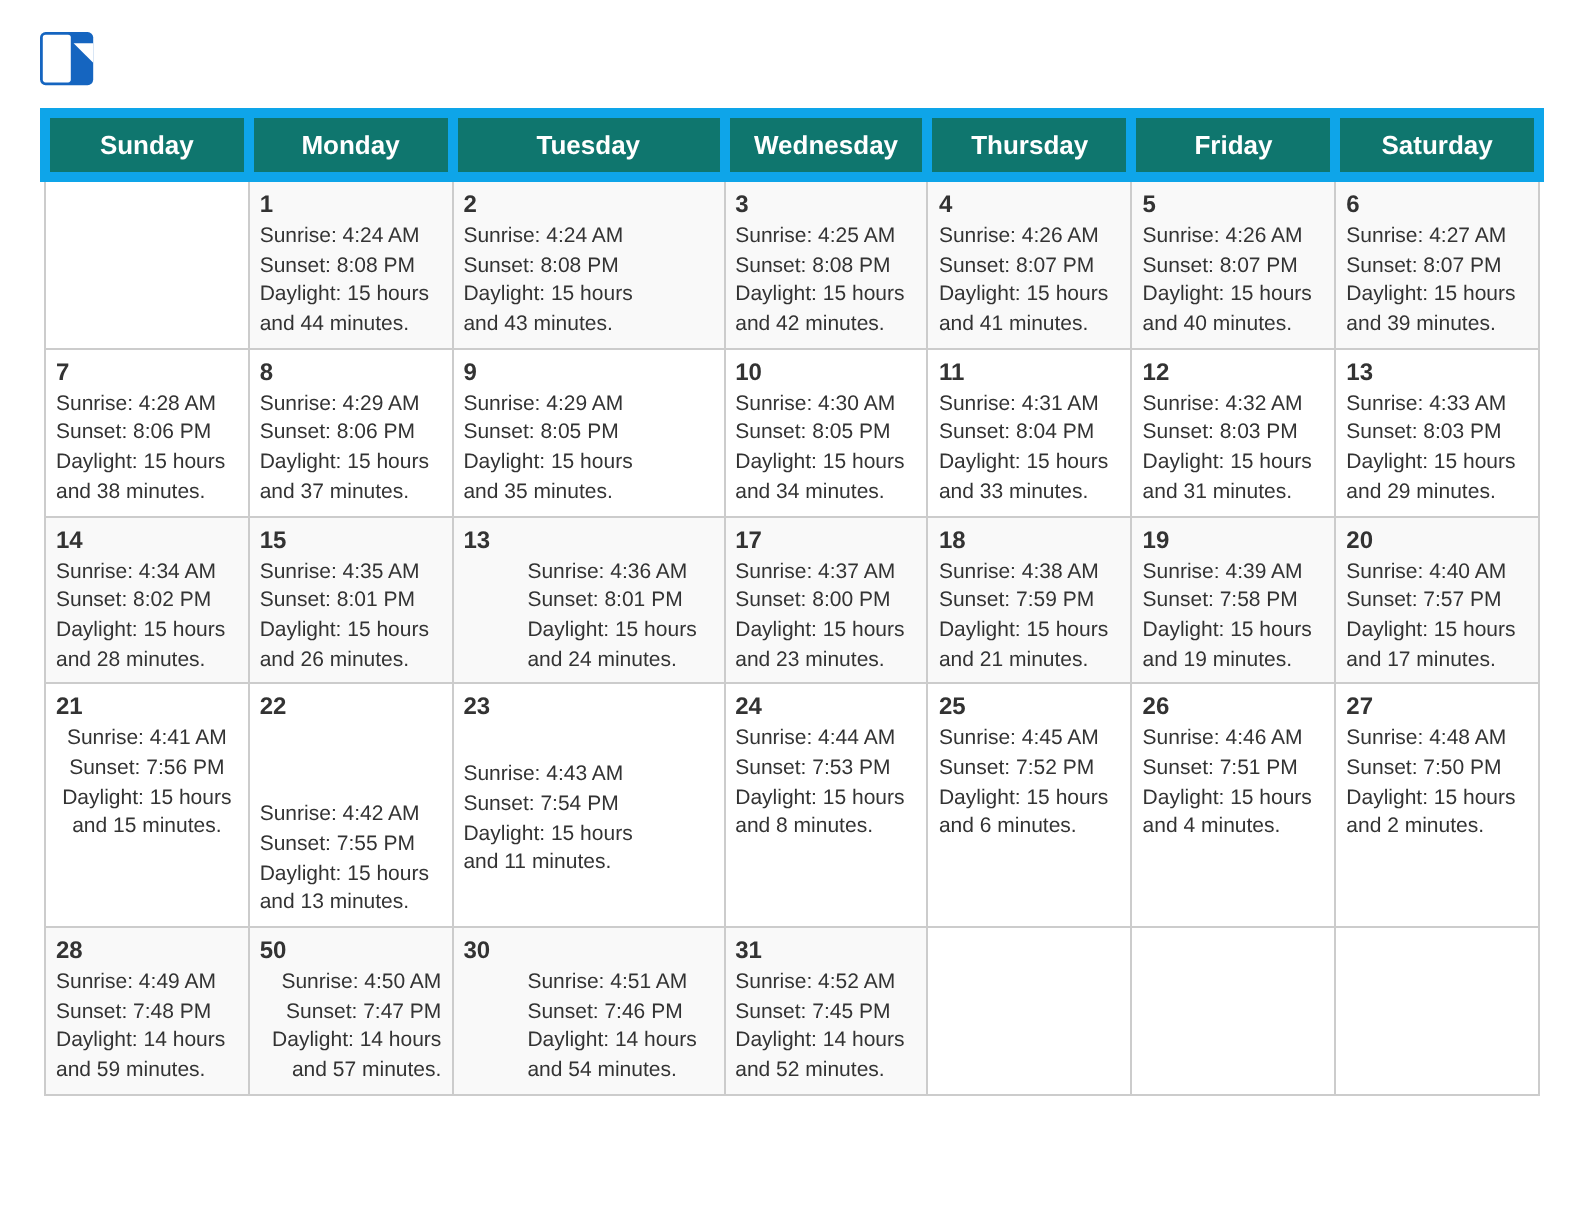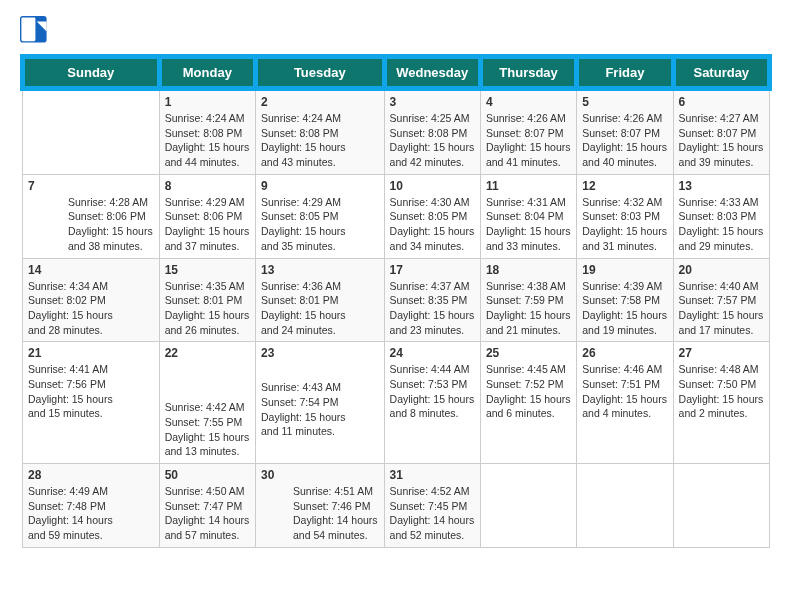--- a/index.html
+++ b/index.html
@@ -97,21 +97,21 @@
             <span class="day-num">6</span>
             <div class="day-info" style="white-space: pre-line;">Sunrise: 4:27 AM
 Sunset: 8:07 PM
 Daylight: 15 hours
 and 39 minutes.</div>
           </td>
         </tr>
         <tr>
           <td>
             <span class="day-num">7</span>
-            <div class="day-info" style="white-space: pre-line; margin-left: 40px;">Sunrise: 4:28 AM
+            <div class="day-info" style="white-space: pre-line;">Sunrise: 4:28 AM
 Sunset: 8:06 PM
 Daylight: 15 hours
 and 38 minutes.</div>
           </td>
           <td>
             <span class="day-num">8</span>
             <div class="day-info" style="white-space: pre-line;">Sunrise: 4:29 AM
 Sunset: 8:06 PM
 Daylight: 15 hours
 and 37 minutes.</div>
@@ -162,29 +162,29 @@
           </td>
           <td>
             <span class="day-num">15</span>
             <div class="day-info" style="white-space: pre-line;">Sunrise: 4:35 AM
 Sunset: 8:01 PM
 Daylight: 15 hours
 and 26 minutes.</div>
           </td>
           <td>
             <span class="day-num">13</span>
-            <div class="day-info" style="white-space: pre-line;">Sunrise: 4:36 AM
+            <div class="day-info" style="white-space: pre-line; margin-left: 32px;">Sunrise: 4:36 AM
 Sunset: 8:01 PM
 Daylight: 15 hours
 and 24 minutes.</div>
           </td>
           <td>
             <span class="day-num">17</span>
             <div class="day-info" style="white-space: pre-line;">Sunrise: 4:37 AM
-Sunset: 8:35 PM
+Sunset: 8:00 PM
 Daylight: 15 hours
 and 23 minutes.</div>
           </td>
           <td>
             <span class="day-num">18</span>
             <div class="day-info" style="white-space: pre-line;">Sunrise: 4:38 AM
 Sunset: 7:59 PM
 Daylight: 15 hours
 and 21 minutes.</div>
           </td>
@@ -199,21 +199,21 @@
             <span class="day-num">20</span>
             <div class="day-info" style="white-space: pre-line;">Sunrise: 4:40 AM
 Sunset: 7:57 PM
 Daylight: 15 hours
 and 17 minutes.</div>
           </td>
         </tr>
         <tr>
           <td>
             <span class="day-num">21</span>
-            <div class="day-info" style="white-space: pre-line;">Sunrise: 4:41 AM
+            <div class="day-info" style="white-space: pre-line; text-align: center;">Sunrise: 4:41 AM
 Sunset: 7:56 PM
 Daylight: 15 hours
 and 15 minutes.</div>
           </td>
           <td>
             <span class="day-num">22</span>
             <div class="day-info" style="white-space: pre-line; margin-top: 40px;">Sunrise: 4:42 AM
 Sunset: 7:55 PM
 Daylight: 15 hours
 and 13 minutes.</div>
@@ -257,21 +257,21 @@
         <tr>
           <td>
             <span class="day-num">28</span>
             <div class="day-info" style="white-space: pre-line;">Sunrise: 4:49 AM
 Sunset: 7:48 PM
 Daylight: 14 hours
 and 59 minutes.</div>
           </td>
           <td>
             <span class="day-num">50</span>
-            <div class="day-info" style="white-space: pre-line;">Sunrise: 4:50 AM
+            <div class="day-info" style="white-space: pre-line; text-align: right;">Sunrise: 4:50 AM
 Sunset: 7:47 PM
 Daylight: 14 hours
 and 57 minutes.</div>
           </td>
           <td>
             <span class="day-num">30</span>
             <div class="day-info" style="white-space: pre-line; margin-left: 32px;">Sunrise: 4:51 AM
 Sunset: 7:46 PM
 Daylight: 14 hours
 and 54 minutes.</div>

